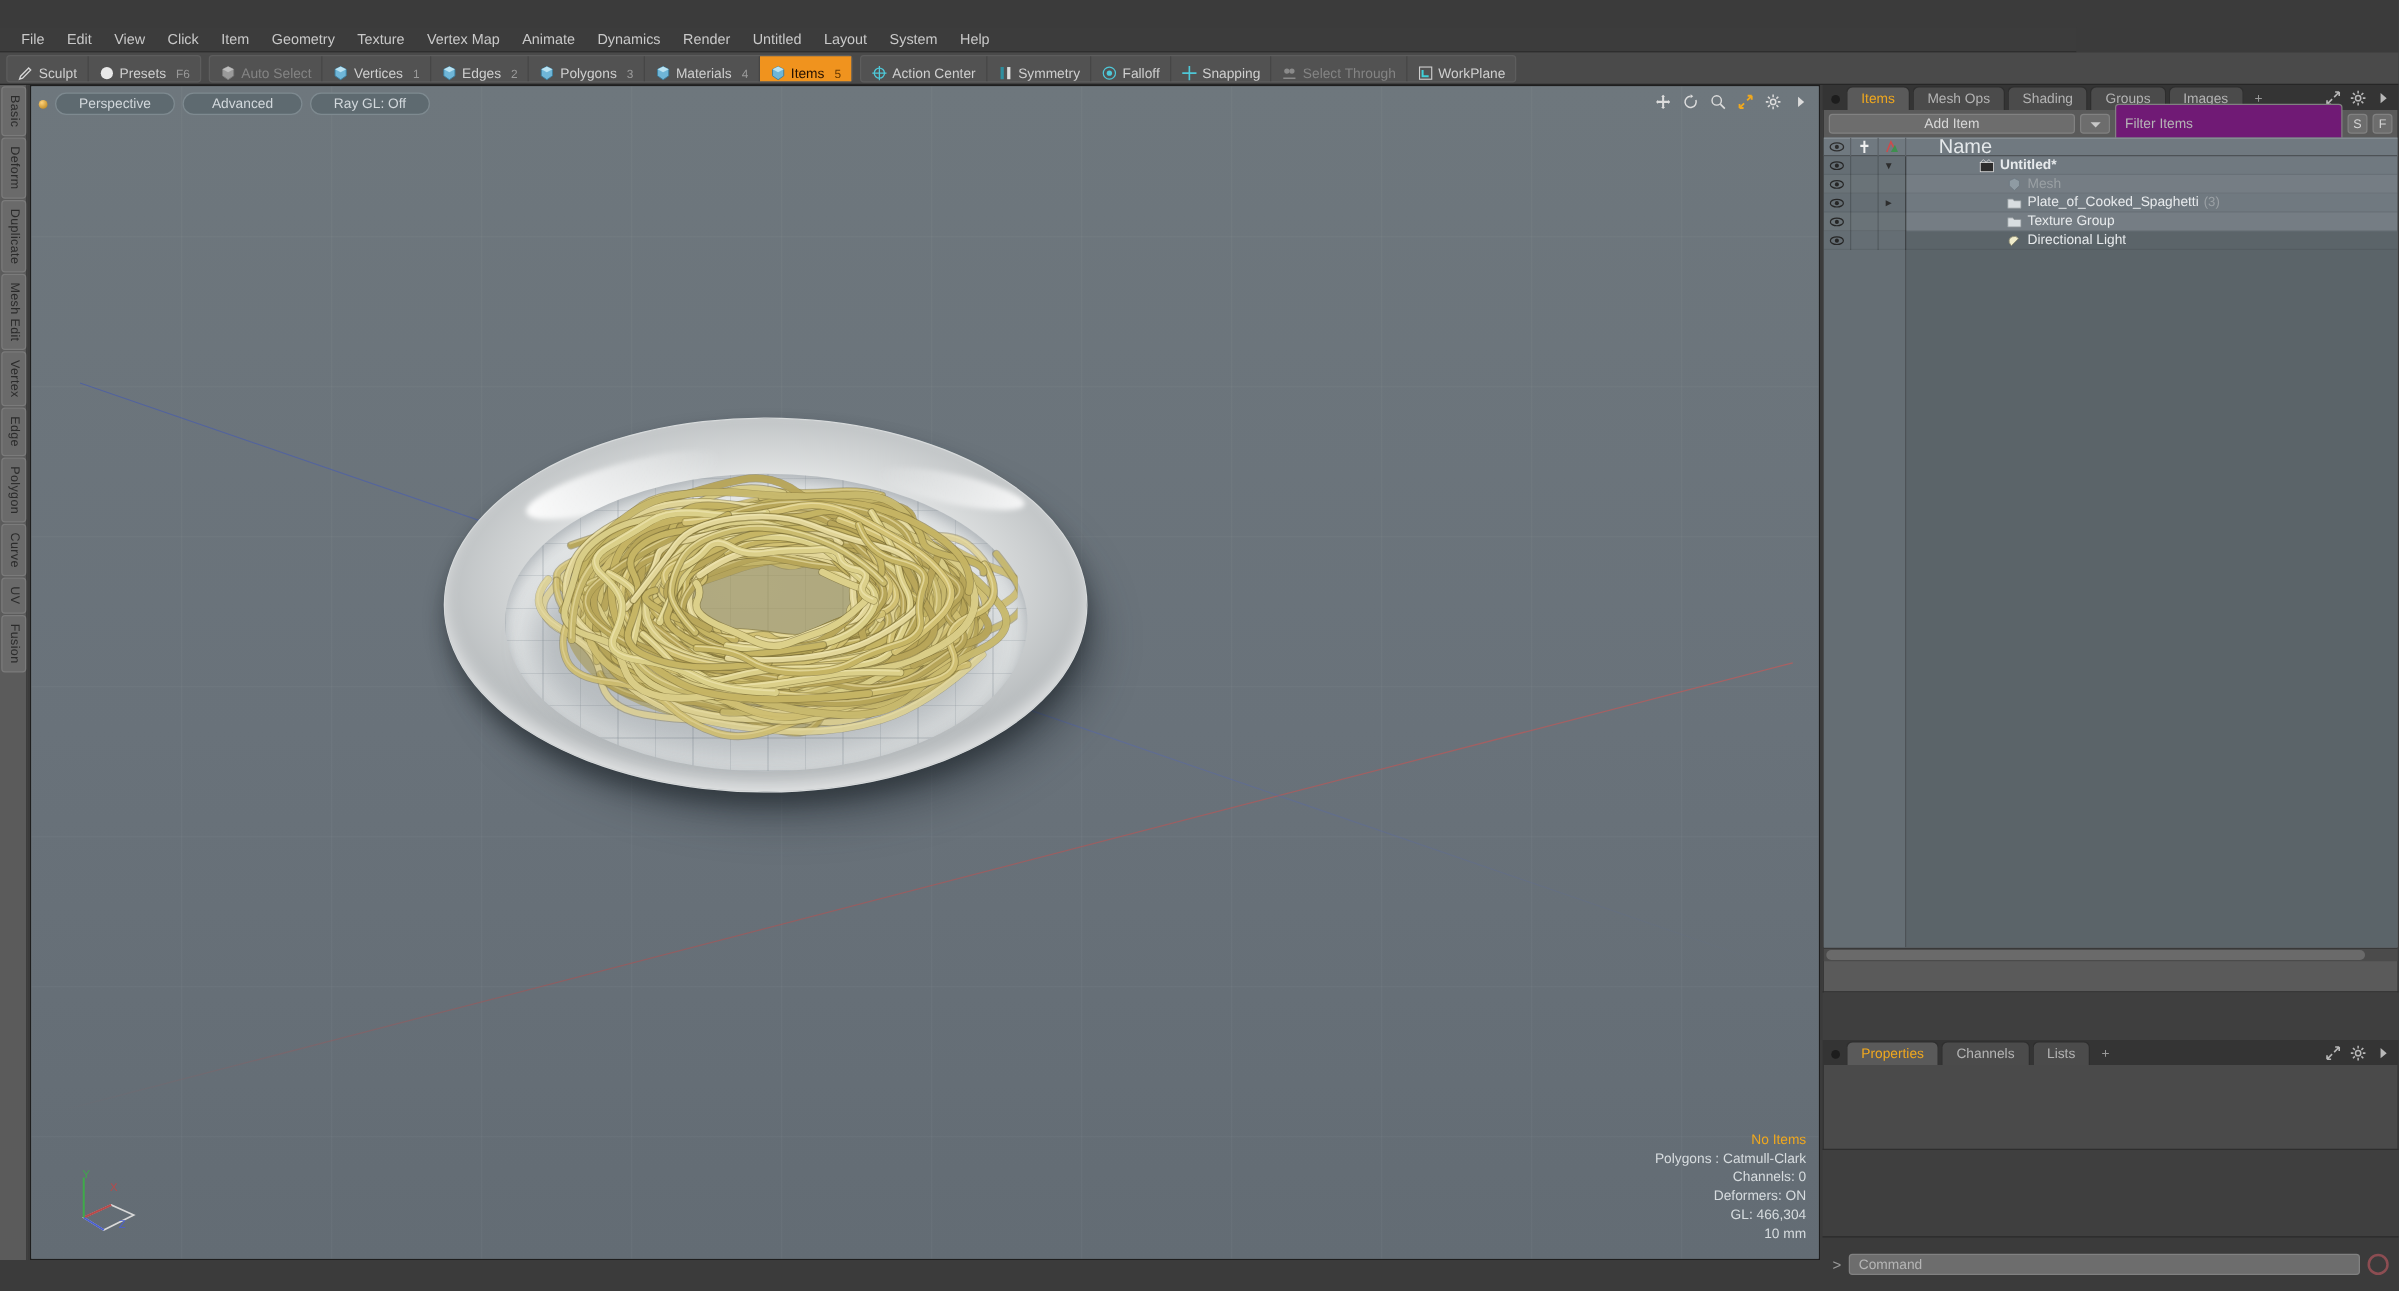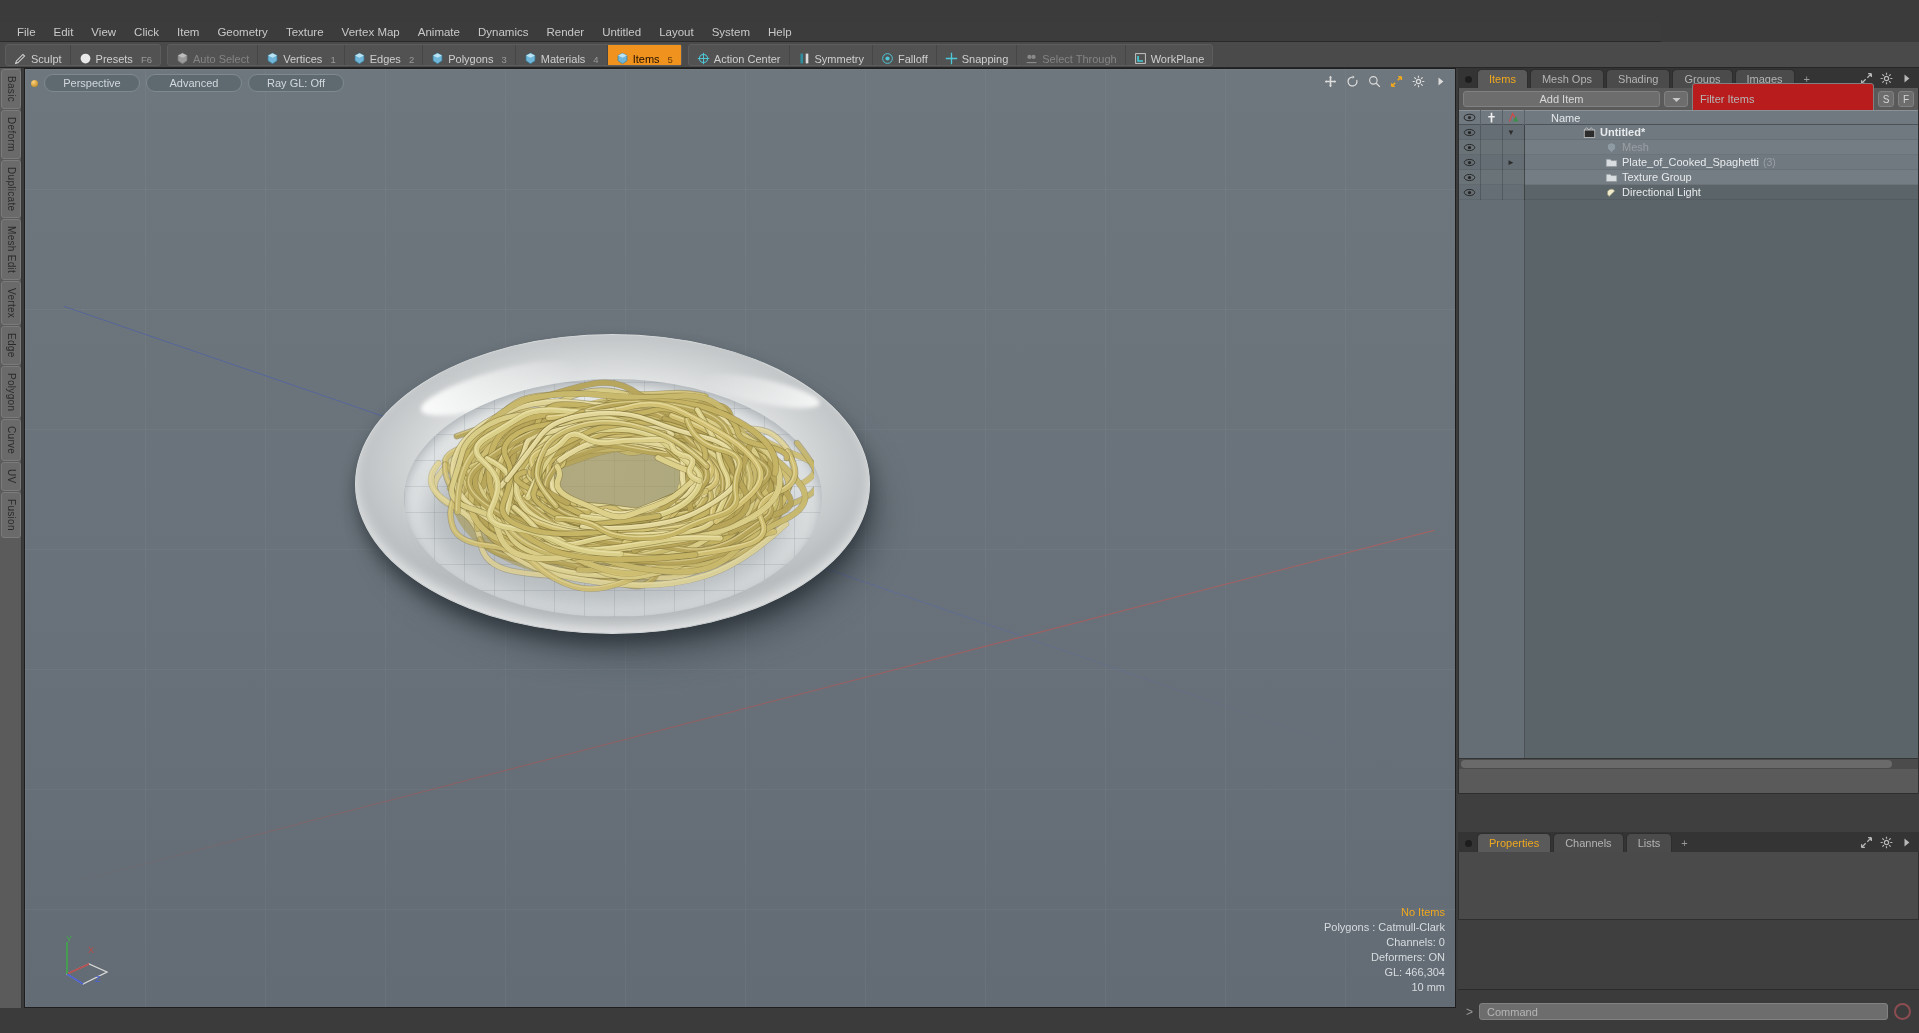--- a/index.html
+++ b/index.html
@@ -198,30 +198,30 @@
   .addrow { display: flex; align-items: center; gap: 4px; padding: 3px 4px; height: 22px; }
   .btn-add {
     flex: 1; height: 16px; background: #6d6d6d; border: 1px solid #818181; border-radius: 3px;
     color: #d8d8d8; font-size: 11px; display: flex; align-items: center; justify-content: center;
   }
   .btn-add-arrow {
     width: 24px; height: 16px; background: #6d6d6d; border: 1px solid #818181; border-radius: 3px;
     display: flex; align-items: center; justify-content: center;
   }
   .filter-in {
-    width: 182px; height: 32px; background: #b91c1c; border: 1px solid #818181; border-radius: 3px;
+    width: 182px; height: 32px; background: #701a75; border: 1px solid #818181; border-radius: 3px;
     color: #b6b6b6; font-size: 11px; padding: 0 7px; display: flex; align-items: center;
   }
   .sq-btn {
     width: 16px; height: 16px; background: #6d6d6d; border: 1px solid #818181; border-radius: 3px;
     color: #d4d4d4; font-size: 10px; display: flex; align-items: center; justify-content: center;
   }
   .tree-head {
     display: flex; height: 15px; background: #707980; border-top: 1px solid #8a9298;
-    border-bottom: 1px solid #4d5256; align-items: center; font-size: 11px; color: #e4e8ea;
+    border-bottom: 1px solid #4d5256; align-items: center; font-size: 16px; color: #e4e8ea;
   }
   .th-eye, .th-plus, .th-tex { width: 22px; display: flex; align-items: center; justify-content: center;
     border-right: 1px solid #5b6267; height: 15px; }
   .th-name { padding-left: 26px; }
   .tree-row {
     display: flex; height: 15px; align-items: center; font-size: 11px; color: #e7eaec;
     border-bottom: 1px solid rgba(0,0,0,.07);
   }
   .tree-row:nth-child(even) { background: rgba(255,255,255,.035); }
   .tr-eye { width: 22px; display: flex; align-items: center; justify-content: center;

